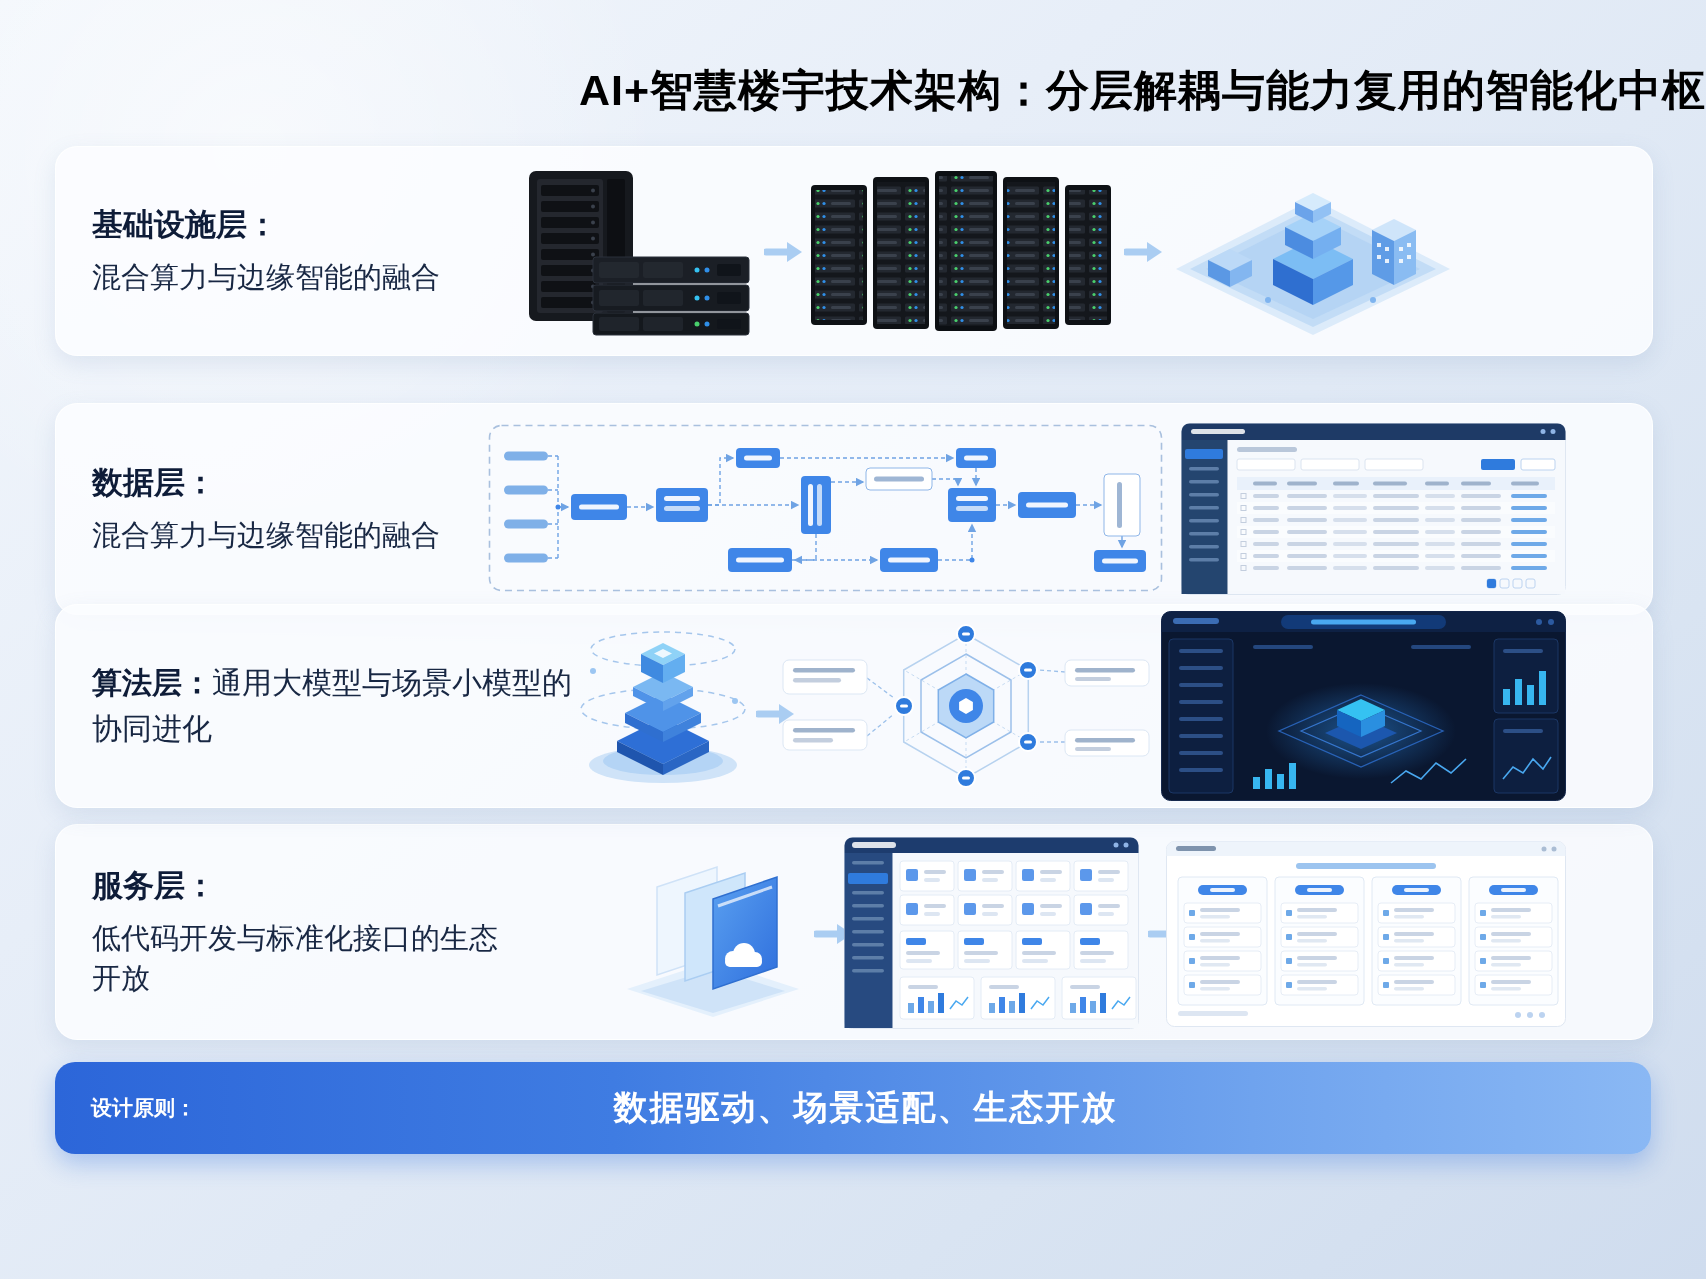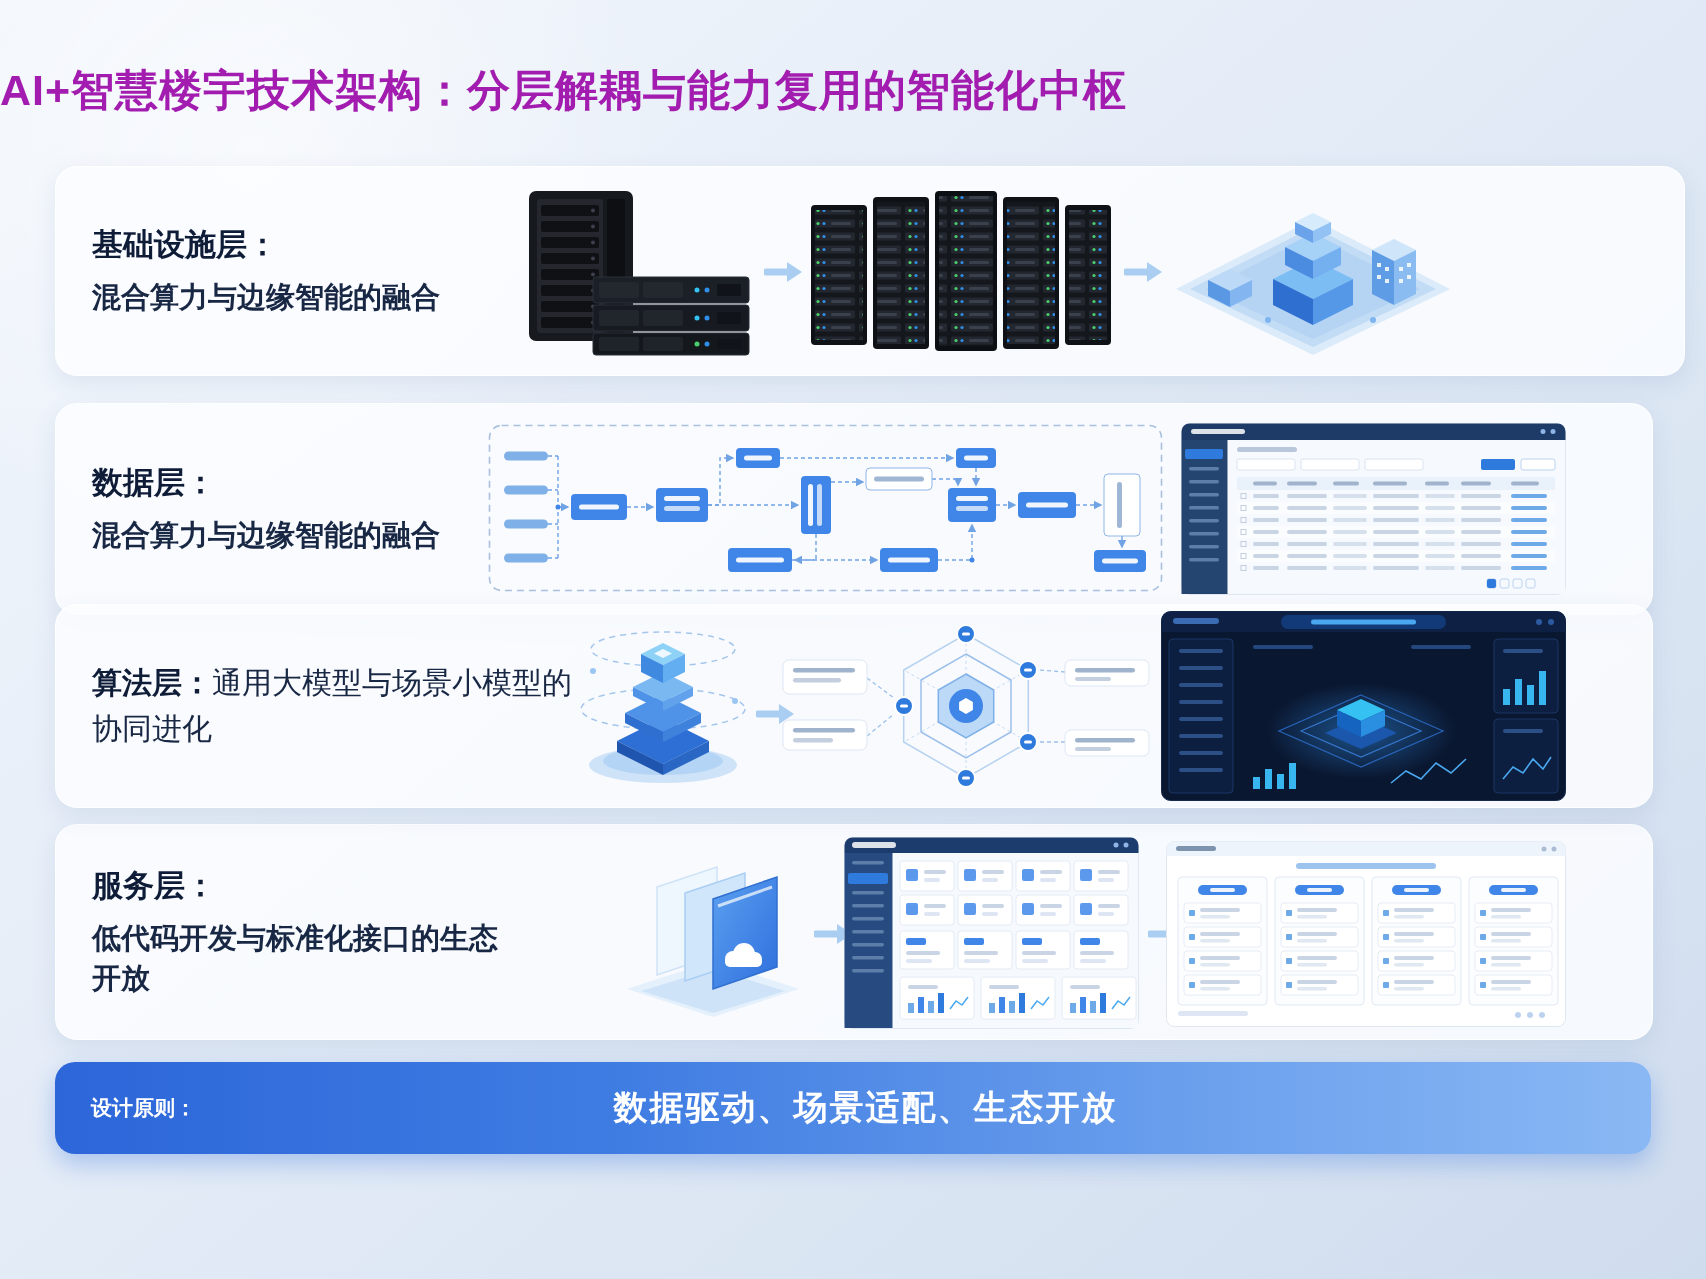--- a/index.html
+++ b/index.html
@@ -10,41 +10,41 @@
     overflow:hidden;
   }
   .page{position:relative;width:1706px;height:1279px;}
   .page::before{
     content:"";position:absolute;left:-200px;top:-300px;width:900px;height:900px;
     background:radial-gradient(circle,rgba(255,255,255,.55),rgba(255,255,255,0) 65%);
     pointer-events:none;
   }
   .title{
     position:absolute;top:62px;left:0;width:100%;
-    text-align:left;margin:0;
-    font-size:43px;font-weight:700;color:#a21caf;letter-spacing:1px;
+    text-align:right;margin:0;
+    font-size:43px;font-weight:700;color:#000000;letter-spacing:1px;
   }
   .card{
     position:absolute;left:55px;width:1596px;
     background:rgba(251,253,255,.86);
     border:1px solid rgba(255,255,255,.9);
     border-radius:22px;
     box-shadow:0 8px 22px rgba(110,140,185,.16);
   }
-  .card-1{top:166px;height:208px;padding-left:32px;}
+  .card-1{top:146px;height:208px;}
   .card-2{top:380px;height:210px;margin-top:23px;}
   .card-3{top:604px;height:202px;}
   .card-4{top:824px;height:214px;}
   .label{
     position:absolute;left:36px;top:0;height:100%;
     display:flex;flex-direction:column;justify-content:center;
     width:430px;
   }
   .layer-name{font-size:31px;font-weight:700;color:#0e1c38;}
-  .layer-desc{font-size:29px;font-weight:700;color:#182743;margin-top:12px;}
+  .layer-desc{font-size:29px;font-weight:400;color:#182743;margin-top:12px;}
   .label-inline{width:505px;font-size:30px;line-height:1.55;color:#182743;}
   .label-inline .layer-name-inline{font-weight:700;color:#0e1c38;}
   .illu{position:absolute;}
   .arrow{position:absolute;}
   .footer{
     position:absolute;left:55px;top:1062px;width:1596px;height:92px;
     border-radius:20px;
     background:linear-gradient(90deg,#2c66d9 0%,#3f7ce2 35%,#6fa3ee 75%,#8ab8f4 100%);
     box-shadow:0 10px 24px rgba(47,111,221,.32);
     display:flex;align-items:center;

